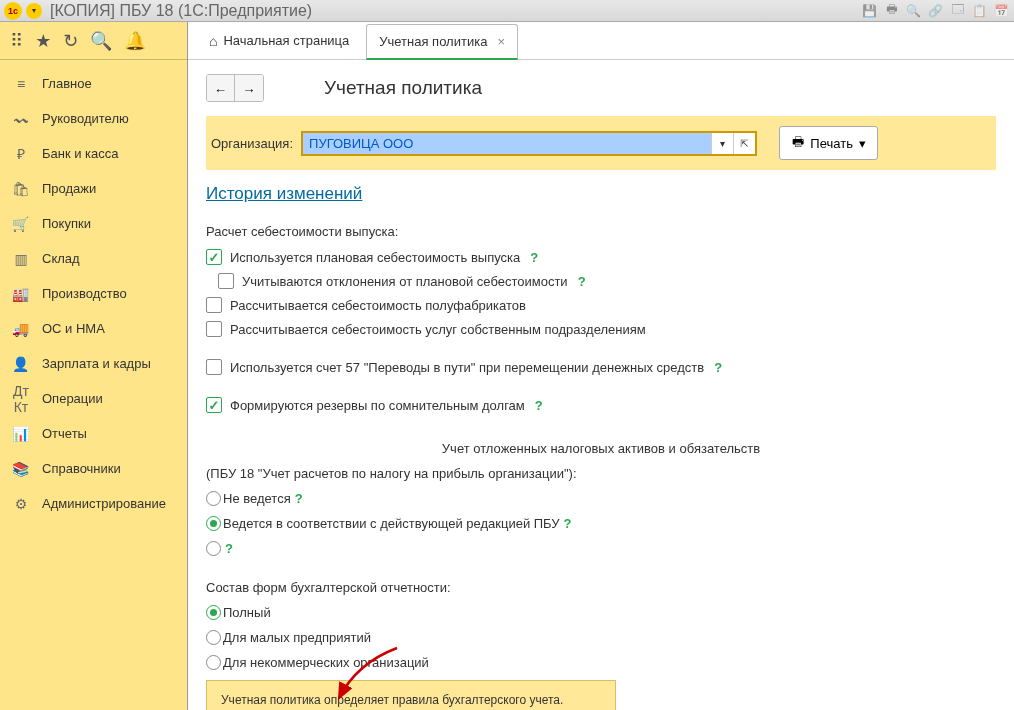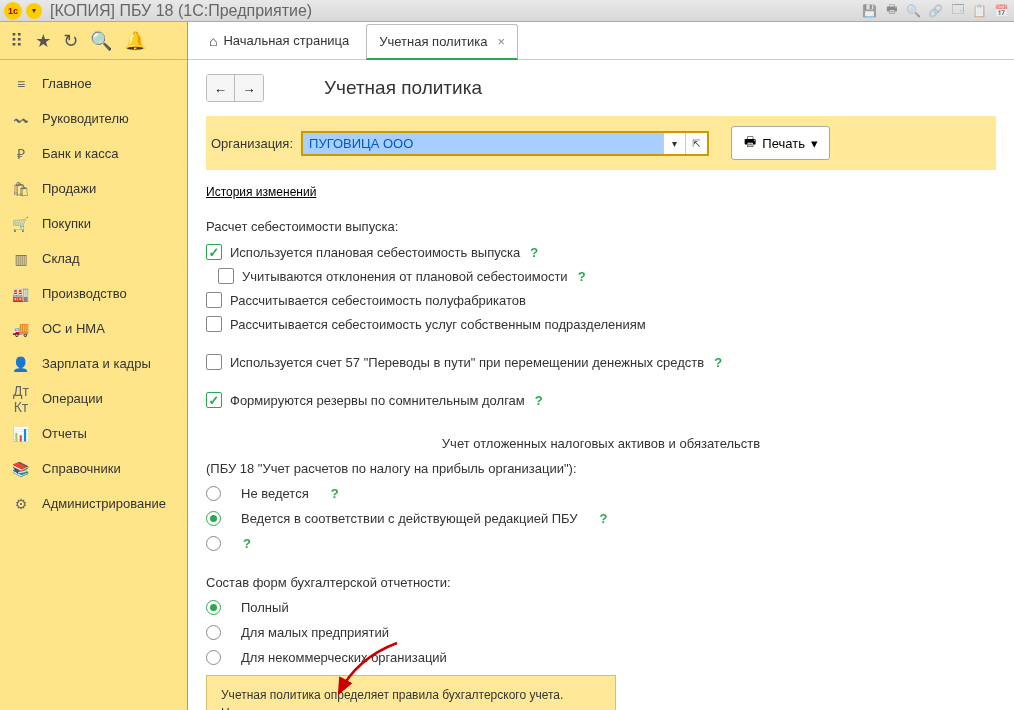--- a/index.html
+++ b/index.html
@@ -33,38 +33,38 @@
 .page { padding: 14px 18px; flex: 1; overflow: auto; }
 .page-head { display: flex; align-items: center; margin-bottom: 14px; }
 .navbtns { display: flex; border: 1px solid #bbb; border-radius: 3px; overflow: hidden; margin-right: 60px; }
 .navbtns button { width: 28px; height: 26px; border: none; background: #f5f5f5; cursor: pointer; }
 .navbtns button:first-child { border-right: 1px solid #bbb; }
 .page-title { font-size: 19px; font-weight: normal; }
 
 .org-row { display: flex; align-items: center; background: #ffe999; padding: 10px 5px; margin-bottom: 14px; }
 .org-label { margin-right: 8px; }
 .org-field { display: flex; border: 2px solid #c90; background: #fff; }
-.org-input { width: 360px; padding: 3px 6px; border: none; font-size: 13px; color: #0058cc; background: #a8cfff; }
+.org-input { width: 408px; padding: 3px 6px; border: none; font-size: 13px; color: #0058cc; background: #a8cfff; }
 .org-btn { width: 22px; border-left: 1px solid #ccc; background: #fff; display: flex; align-items: center; justify-content: center; font-size: 10px; cursor: pointer; }
 .print-btn { margin-left: 22px; padding: 5px 12px; border: 1px solid #aaa; border-radius: 3px; background: #fff; cursor: pointer; display: flex; align-items: center; gap: 6px; font-size: 13px; }
 
-.link { color: #000000; text-decoration: underline; cursor: pointer; font-size: 12px; }
+.link { color: #0369a1; text-decoration: underline; cursor: pointer; font-size: 17px; }
 .history { margin-bottom: 20px; display: inline-block; }
 
 .section-title { margin-bottom: 10px; font-size: 13px; }
 .check-row { display: flex; align-items: center; margin-bottom: 8px; gap: 8px; }
 .check-row.indent { margin-left: 12px; }
 .chk { width: 16px; height: 16px; border: 1px solid #888; border-radius: 2px; display: flex; align-items: center; justify-content: center; cursor: pointer; flex-shrink: 0; }
 .chk.checked { border-color: #2aa84f; color: #2aa84f; font-weight: bold; font-size: 13px; }
 .help { color: #2aa84f; font-weight: bold; cursor: pointer; margin-left: 2px; }
 
 .gap { height: 14px; }
 .mt { margin-top: 6px; text-align: center; }
 
-.radio-row { display: flex; align-items: center; margin-bottom: 10px; gap: 20px; text-align: right; }
+.radio-row { display: flex; align-items: center; margin-bottom: 10px; gap: 2px; text-align: right; }
 .radio { width: 15px; height: 15px; border: 1px solid #888; border-radius: 50%; display: flex; align-items: center; justify-content: center; cursor: pointer; flex-shrink: 0; }
 .radio.checked::after { content: ""; width: 7px; height: 7px; background: #2aa84f; border-radius: 50%; }
 .radio.checked { border-color: #2aa84f; }
 
 .infobox { background: #ffe999; border: 1px solid #d6c063; padding: 10px 14px; width: 410px; margin-top: 6px; font-size: 12px; line-height: 1.5; position: relative; }
 
 .arrow { position: absolute; width: 90px; height: 60px; pointer-events: none; }
 .arrow svg { width: 100%; height: 100%; }
 </style>
 </head>

